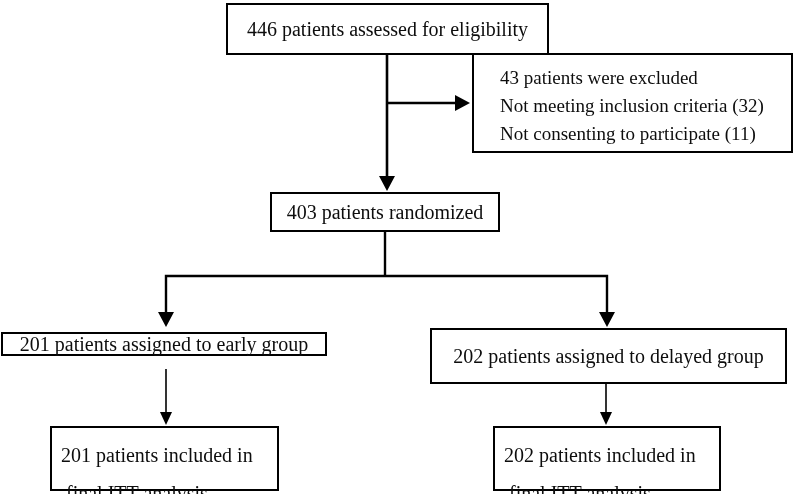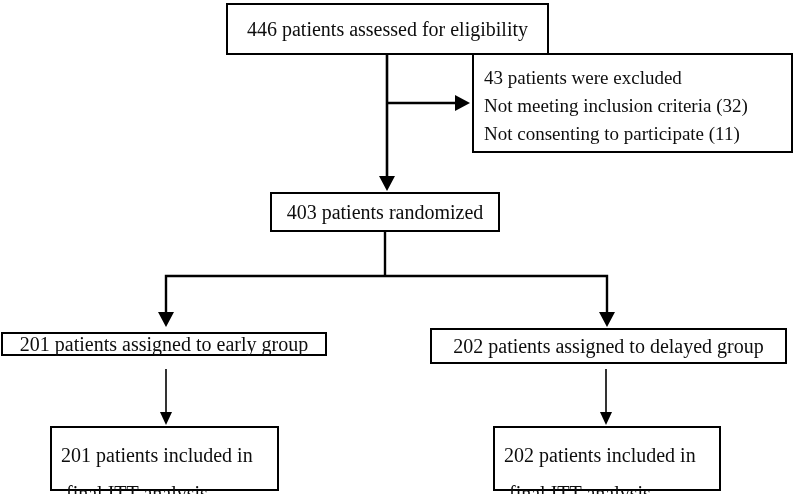--- a/index.html
+++ b/index.html
@@ -58,21 +58,21 @@
   .node .line {
     display: block;
   }
   
   .excluded-box {
     font-size: 19px;
     padding-top: 9px;
   }
   .excluded-box .line {
     line-height: 28px;
-    padding-left: 10px;
+    padding-left: 26px;
   }
   .excluded-box .line.indent {
   }
   
   .itt-box {
     padding-top: 3px;
   }
   .itt-box .line {
     line-height: 28px;
     padding-left: 9px;
@@ -119,21 +119,21 @@
   </div>
 
   <div class="node center" style="left:270px; top:192px; width:230px; height:40px;">
     <span>403 patients randomized</span>
   </div>
 
   <div class="node center" style="left:1px; top:332px; width:326px; height:24px;">
     <span>201 patients assigned to early group</span>
   </div>
 
-  <div class="node center" style="left:430px; top:328px; width:357px; height:36px;">
+  <div class="node center" style="left:430px; top:328px; width:357px; height:56px;">
     <span>202 patients assigned to delayed group</span>
   </div>
 
   <div class="node multiline itt-box" style="left:50px; top:426px; width:229px; height:65px;">
     <span class="line">201 patients included in</span>
     <span class="line indent">final ITT analysis</span>
   </div>
 
   <div class="node multiline itt-box" style="left:493px; top:426px; width:228px; height:65px;">
     <span class="line">202 patients included in</span>

